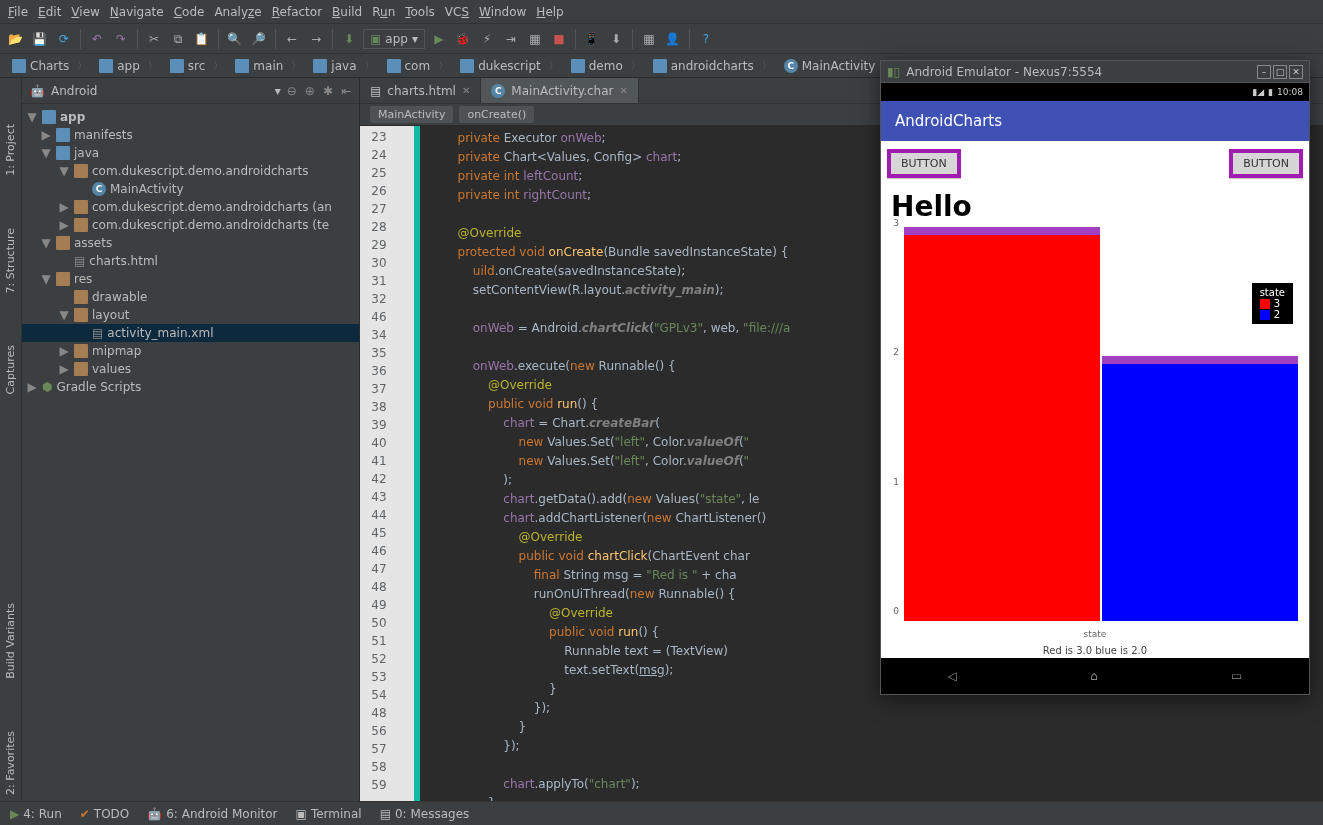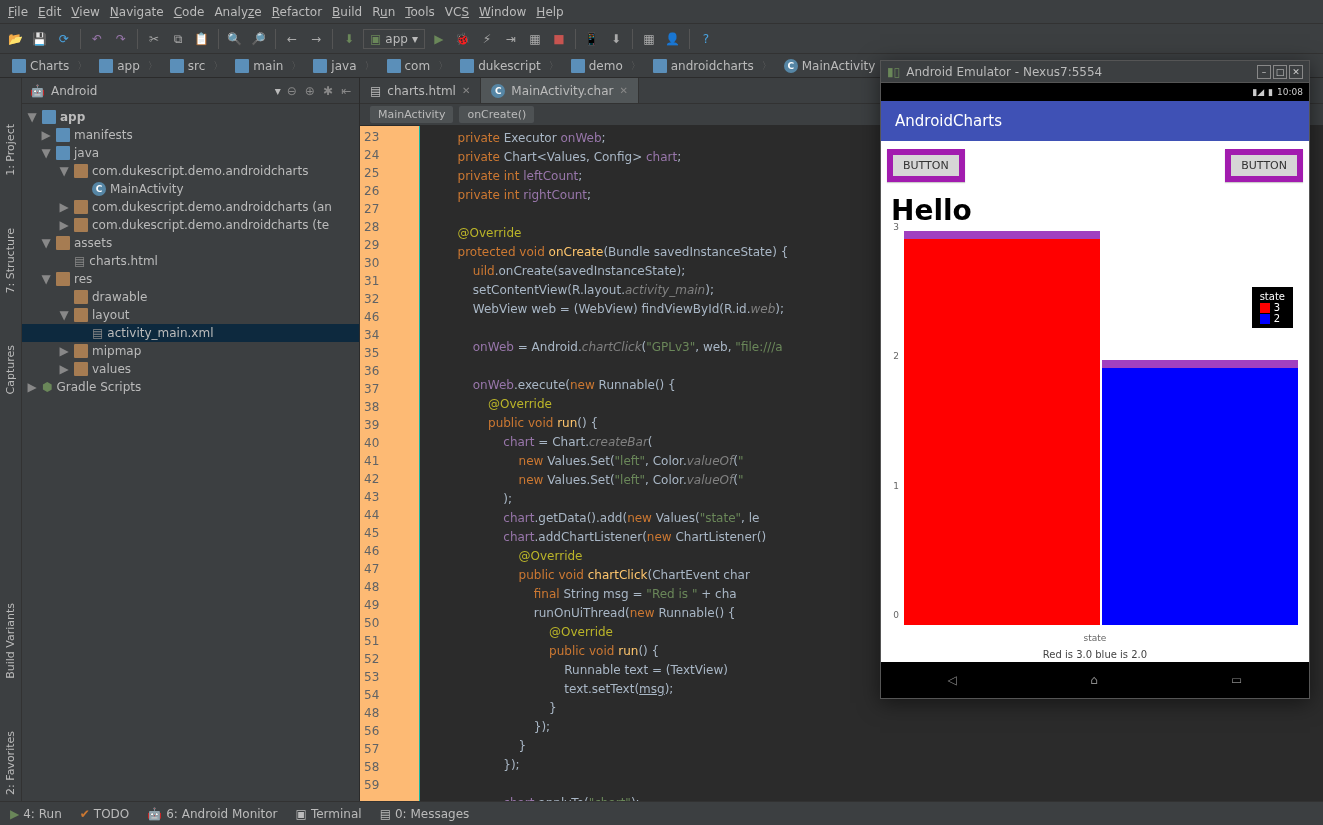--- a/index.html
+++ b/index.html
@@ -47,37 +47,37 @@
 
 
 .editor { flex:1; display:flex; flex-direction:column; background:#2b2b2b; min-width:0;}
 .tabs { height:26px; display:flex; align-items:stretch; background:#3c3f41; border-bottom:1px solid #323232;}
 .tab { display:flex; align-items:center; gap:6px; padding:0 10px; border-right:1px solid #323232; color:#bbb;}
 .tab.active { background:#515658;}
 .tab .close { color:#888; font-size:10px;}
 .crumbs2 { height:22px; background:#3c3f41; display:flex; align-items:center; padding:0 10px; gap:6px; border-bottom:1px solid #2b2b2b;}
 .chip { background:#4e5254; padding:2px 8px; border-radius:2px; font-size:11px;}
 .code-wrap { flex:1; display:flex; overflow:hidden; font-family:"DejaVu Sans Mono",monospace; font-size:12px;}
-.gutter { width:60px; background:#fdba74; color:#606366; text-align:left; padding:2px 20px 2px 4px; line-height:18px; border-right:1px solid #14b8a6; position:relative;}
+.gutter { width:60px; background:#e5e5e5; color:#606366; text-align:center; padding:2px 20px 2px 4px; line-height:18px; border-right:6px solid #14b8a6; position:relative;}
 .gutter .gline { height:18px; position:relative;}
 .code { flex:1; padding:2px 6px; line-height:18px; color:#a9b7c6; overflow:hidden;}
-.kw { color:#cc7832;} .str{color:#6a8759;} .ann{color:#bbb529;} .fn{color:#ffc66d;} .fld{color:#9876aa;} .cm{color:#808080; font-style:italic;}
+.kw { color:#cc7832;} .str{color:#6a8759;} .ann{color:#bbb529;} .fn{color:#ffc66d;} .fld{color:#9876aa;} .cm{color:#808080; font-style:italic;font-weight:bold;}
 pre.codeln { margin:1px; height:18px; white-space:pre; }
 
 
 .emuwin { position:absolute; top:60px; left:880px; width:430px; background:#3c3f41; border:1px solid #555; box-shadow:0 4px 20px rgba(0,0,0,.5);}
 .emu-title { height:22px; background:#3c3f41; display:flex; align-items:center; padding:0 6px; gap:6px; border-bottom:1px solid #555;}
 .emu-title .wbtns { margin-left:auto; display:flex; gap:2px;}
 .wb { width:14px; height:14px; border:1px solid #888; display:flex; align-items:center; justify-content:center; font-size:9px; color:#ccc;}
 .emu-screen { background:#000; padding:0; }
 .phone { background:#fff; width:100%; }
 .statusbar { height:18px; background:#000; color:#ccc; font-size:9px; display:flex; justify-content:flex-end; align-items:center; padding:0 6px; gap:4px;}
 .appbar { height:40px; background:#3f51b5; color:#fff; display:flex; align-items:center; padding:0 14px; font-size:15px;}
 .btnrow { display:flex; justify-content:space-between; padding:8px 6px;}
-.matbtn { background:#d6d6d6; border:6px solid #a21caf; padding:4px 10px; font-size:11px; color:#333; box-shadow:0 1px 1px rgba(0,0,0,.2);text-align:right;}
+.matbtn { background:#d6d6d6; border:4px solid #a21caf; padding:4px 10px; font-size:11px; color:#333; box-shadow:0 1px 1px rgba(0,0,0,.2);text-align:right;}
 .hello { font-size:28px; font-weight:bold; padding:4px 10px 10px; color:#000;}
 .chartbox { position:relative; height:410px; padding:0 6px 0 22px;}
 .yaxis { position:absolute; left:4px; top:0; bottom:22px; width:14px; color:#666; font-size:9px;}
 .ytick { position:absolute; right:0; transform:translateY(-50%);}
 .plot { position:absolute; left:22px; right:10px; top:2px; bottom:22px; display:flex; }
 .bar { flex:1; position:relative; margin:0 1px;}
 .barseg { position:absolute; left:0; right:0; }
 .xaxis { position:absolute; bottom:4px; left:0; right:0; text-align:center; font-size:9px; color:#666;}
 .legend { position:absolute; right:16px; top:50px; background:#000; color:#fff; padding:4px 8px; font-size:10px;}
 .legend .lrow { display:flex; align-items:center; gap:4px;}
@@ -359,21 +359,20 @@
       <div class="code" id="code">
           <pre class="codeln">        <span class="kw">private</span> Executor <span class="fld">onWeb</span>;</pre>
           <pre class="codeln">        <span class="kw">private</span> Chart&lt;Values, Config&gt; <span class="fld">chart</span>;</pre>
           <pre class="codeln">        <span class="kw">private int</span> <span class="fld">leftCount</span>;</pre>
           <pre class="codeln">        <span class="kw">private int</span> <span class="fld">rightCount</span>;</pre>
           <pre class="codeln"></pre>
           <pre class="codeln">        <span class="ann">@Override</span></pre>
           <pre class="codeln">        <span class="kw">protected void</span> <span class="fn">onCreate</span>(Bundle savedInstanceState) {</pre>
           <pre class="codeln">            <span class="kw">uild</span>.onCreate(savedInstanceState);</pre>
           <pre class="codeln">            setContentView(R.layout.<span class="cm">activity_main</span>);</pre>
-          <pre class="codeln">            WebView web = (WebView) findViewById(R.id.<span class="cm">web</span>);</pre>
           <pre class="codeln"></pre>
           <pre class="codeln">            <span class="fld">onWeb</span> = Android.<span class="cm">chartClick</span>(<span class="str">"GPLv3"</span>, web, <span class="str">"file:///a</span></pre>
           <pre class="codeln"></pre>
           <pre class="codeln">            <span class="fld">onWeb</span>.execute(<span class="kw">new</span> Runnable() {</pre>
           <pre class="codeln">                <span class="ann">@Override</span></pre>
           <pre class="codeln">                <span class="kw">public void</span> <span class="fn">run</span>() {</pre>
           <pre class="codeln">                    <span class="fld">chart</span> = Chart.<span class="cm">createBar</span>(</pre>
           <pre class="codeln">                        <span class="kw">new</span> Values.Set(<span class="str">"left"</span>, Color.<span class="cm">valueOf</span>(<span class="str">"</span></pre>
           <pre class="codeln">                        <span class="kw">new</span> Values.Set(<span class="str">"left"</span>, Color.<span class="cm">valueOf</span>(<span class="str">"</span></pre>
           <pre class="codeln">                    );</pre>

